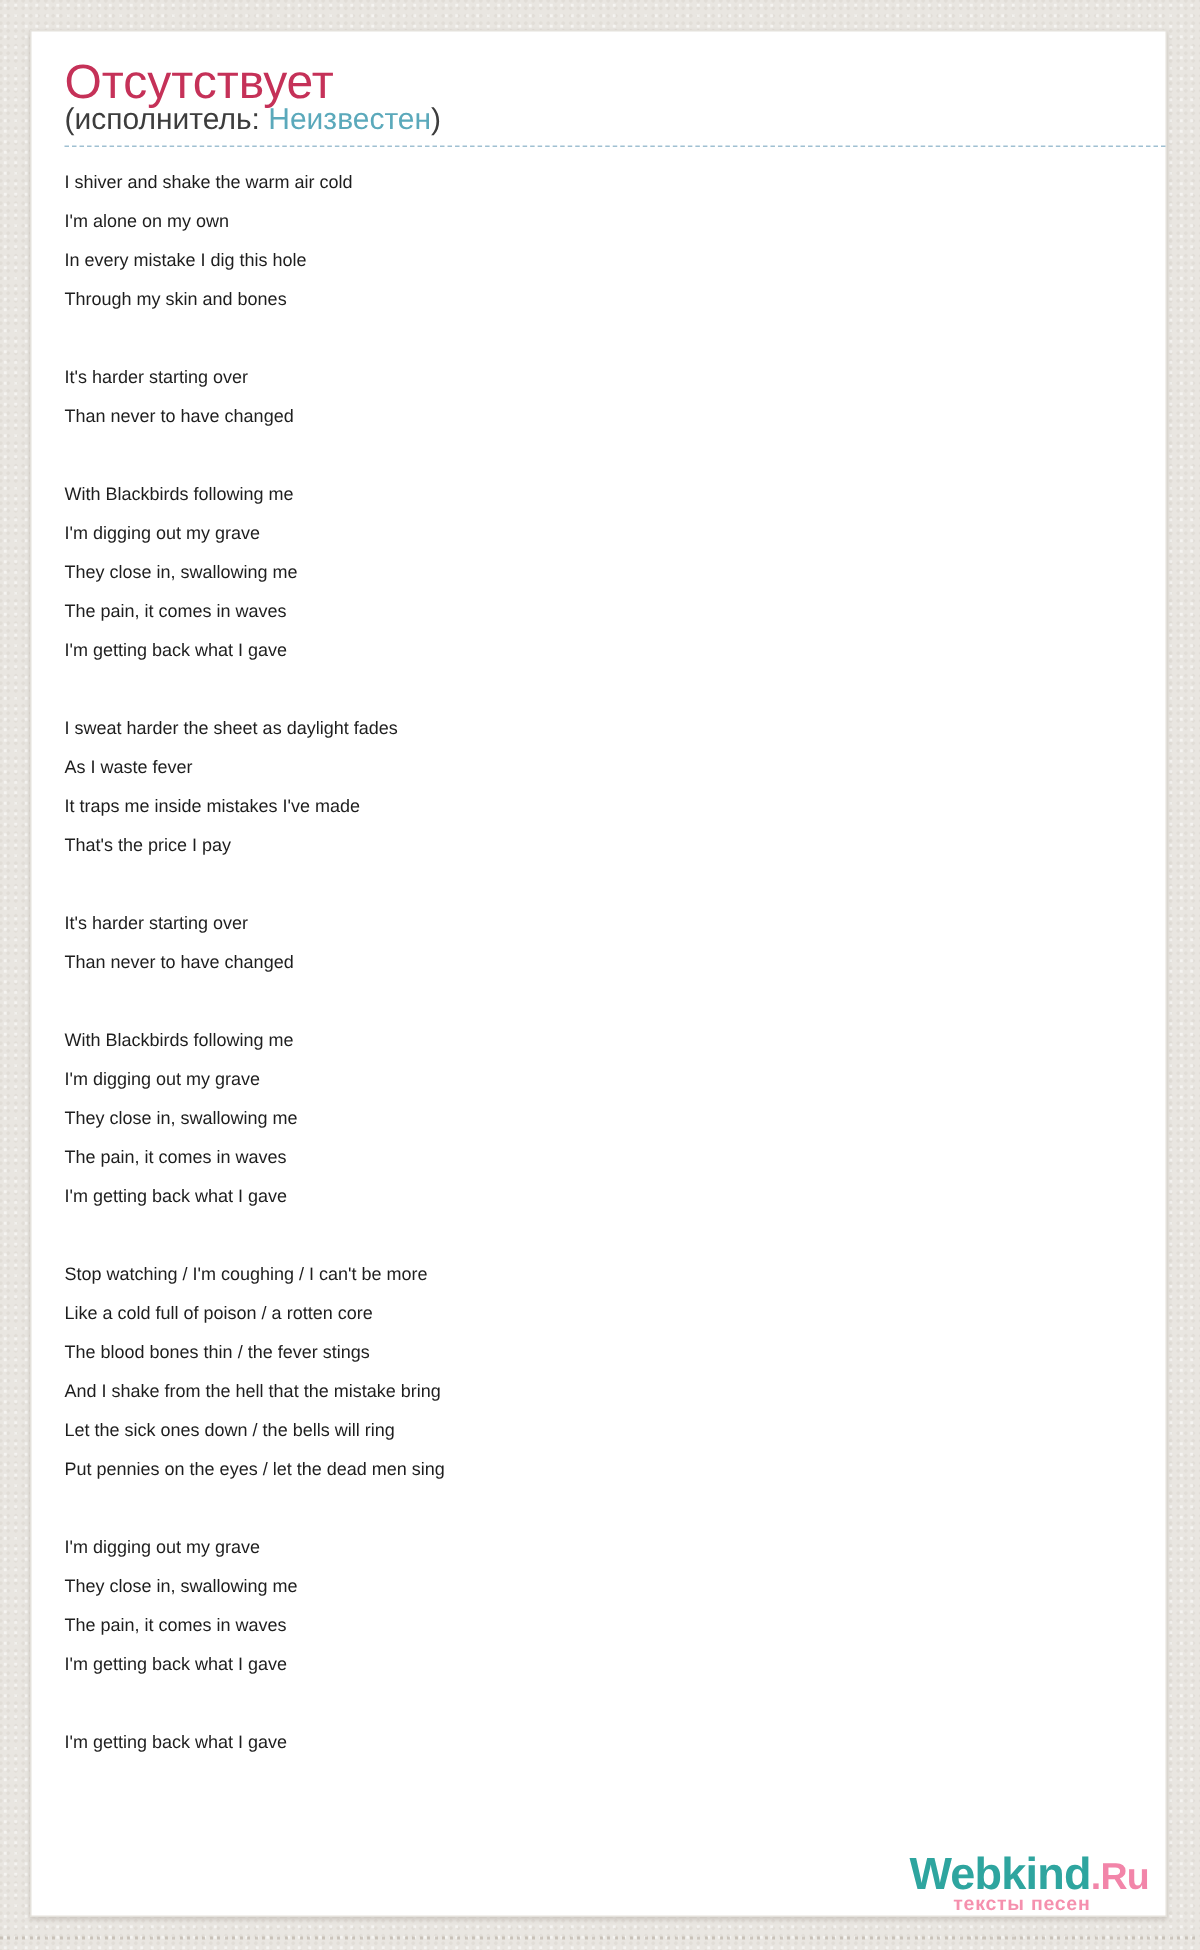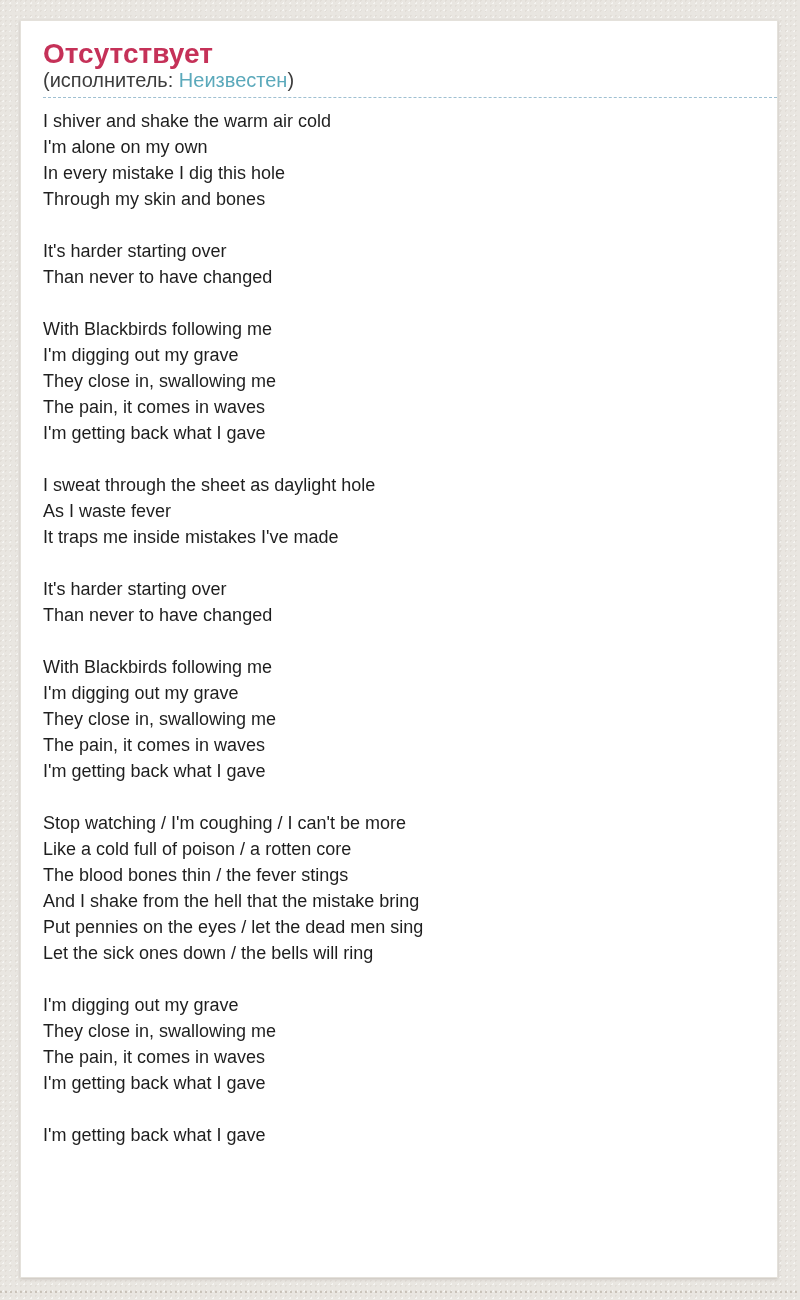--- a/index.html
+++ b/index.html
@@ -33,22 +33,22 @@
     box-shadow: 0 1px 3px rgba(120,110,100,0.30);
   }
 
   .card-inner {
     padding: 19px 0 0 22px;
     height: 100%;
     position: relative;
   }
 
   .song-title {
-    font-size: 28px;
-    font-weight: bold;
+    font-size: 32px;
+    font-weight: normal;
     line-height: 28px;
     color: var(--title-color, #c53158);
   }
 
   .artist-line {
     margin-top: 2px;
     font-size: 20px;
     line-height: 21px;
     color: #3d3d3d;
     padding-bottom: 6px;
@@ -56,21 +56,21 @@
   }
 
   .artist-link {
     color: var(--artist-link-color, #5ba9bb);
     text-decoration: none;
     cursor: pointer;
   }
 
   .lyrics {
     margin-top: 10px;
-    font-size: 18px;
+    font-size: 12px;
     line-height: 26px;
     color: var(--lyrics-color, #1e1e1e);
   }
 
   .stanza { margin-bottom: 26px; }
 
   .logo {
     position: absolute;
     right: 11px; bottom: 1px;
     display: block;
@@ -129,51 +129,56 @@
           <div class="lyric-line">Than never to have changed</div>
         </div>
         <div class="stanza">
           <div class="lyric-line">With Blackbirds following me</div>
           <div class="lyric-line">I'm digging out my grave</div>
           <div class="lyric-line">They close in, swallowing me</div>
           <div class="lyric-line">The pain, it comes in waves</div>
           <div class="lyric-line">I'm getting back what I gave</div>
         </div>
         <div class="stanza">
-          <div class="lyric-line">I sweat through the sheet as daylight hole</div>
+          <div class="lyric-line">I sweat harder the sheet as daylight fades</div>
           <div class="lyric-line">As I waste fever</div>
           <div class="lyric-line">It traps me inside mistakes I've made</div>
+          <div class="lyric-line">That's the price I pay</div>
         </div>
         <div class="stanza">
           <div class="lyric-line">It's harder starting over</div>
           <div class="lyric-line">Than never to have changed</div>
         </div>
         <div class="stanza">
           <div class="lyric-line">With Blackbirds following me</div>
           <div class="lyric-line">I'm digging out my grave</div>
           <div class="lyric-line">They close in, swallowing me</div>
           <div class="lyric-line">The pain, it comes in waves</div>
           <div class="lyric-line">I'm getting back what I gave</div>
         </div>
         <div class="stanza">
           <div class="lyric-line">Stop watching / I'm coughing / I can't be more</div>
           <div class="lyric-line">Like a cold full of poison / a rotten core</div>
           <div class="lyric-line">The blood bones thin / the fever stings</div>
           <div class="lyric-line">And I shake from the hell that the mistake bring</div>
+          <div class="lyric-line">Let the sick ones down / the bells will ring</div>
           <div class="lyric-line">Put pennies on the eyes / let the dead men sing</div>
-          <div class="lyric-line">Let the sick ones down / the bells will ring</div>
         </div>
         <div class="stanza">
           <div class="lyric-line">I'm digging out my grave</div>
           <div class="lyric-line">They close in, swallowing me</div>
           <div class="lyric-line">The pain, it comes in waves</div>
           <div class="lyric-line">I'm getting back what I gave</div>
         </div>
         <div class="stanza">
           <div class="lyric-line">I'm getting back what I gave</div>
         </div>
       </div>
 
+    <a class="logo">
+      <span class="logo-main"><span>Webkind</span><span class="logo-suffix">.Ru</span></span>
+      <span class="logo-tagline">тексты песен</span>
+    </a>
 
   </div>
 </div>
 
 <div class="bottom-dotted-line"></div>
 
 </body></html>

